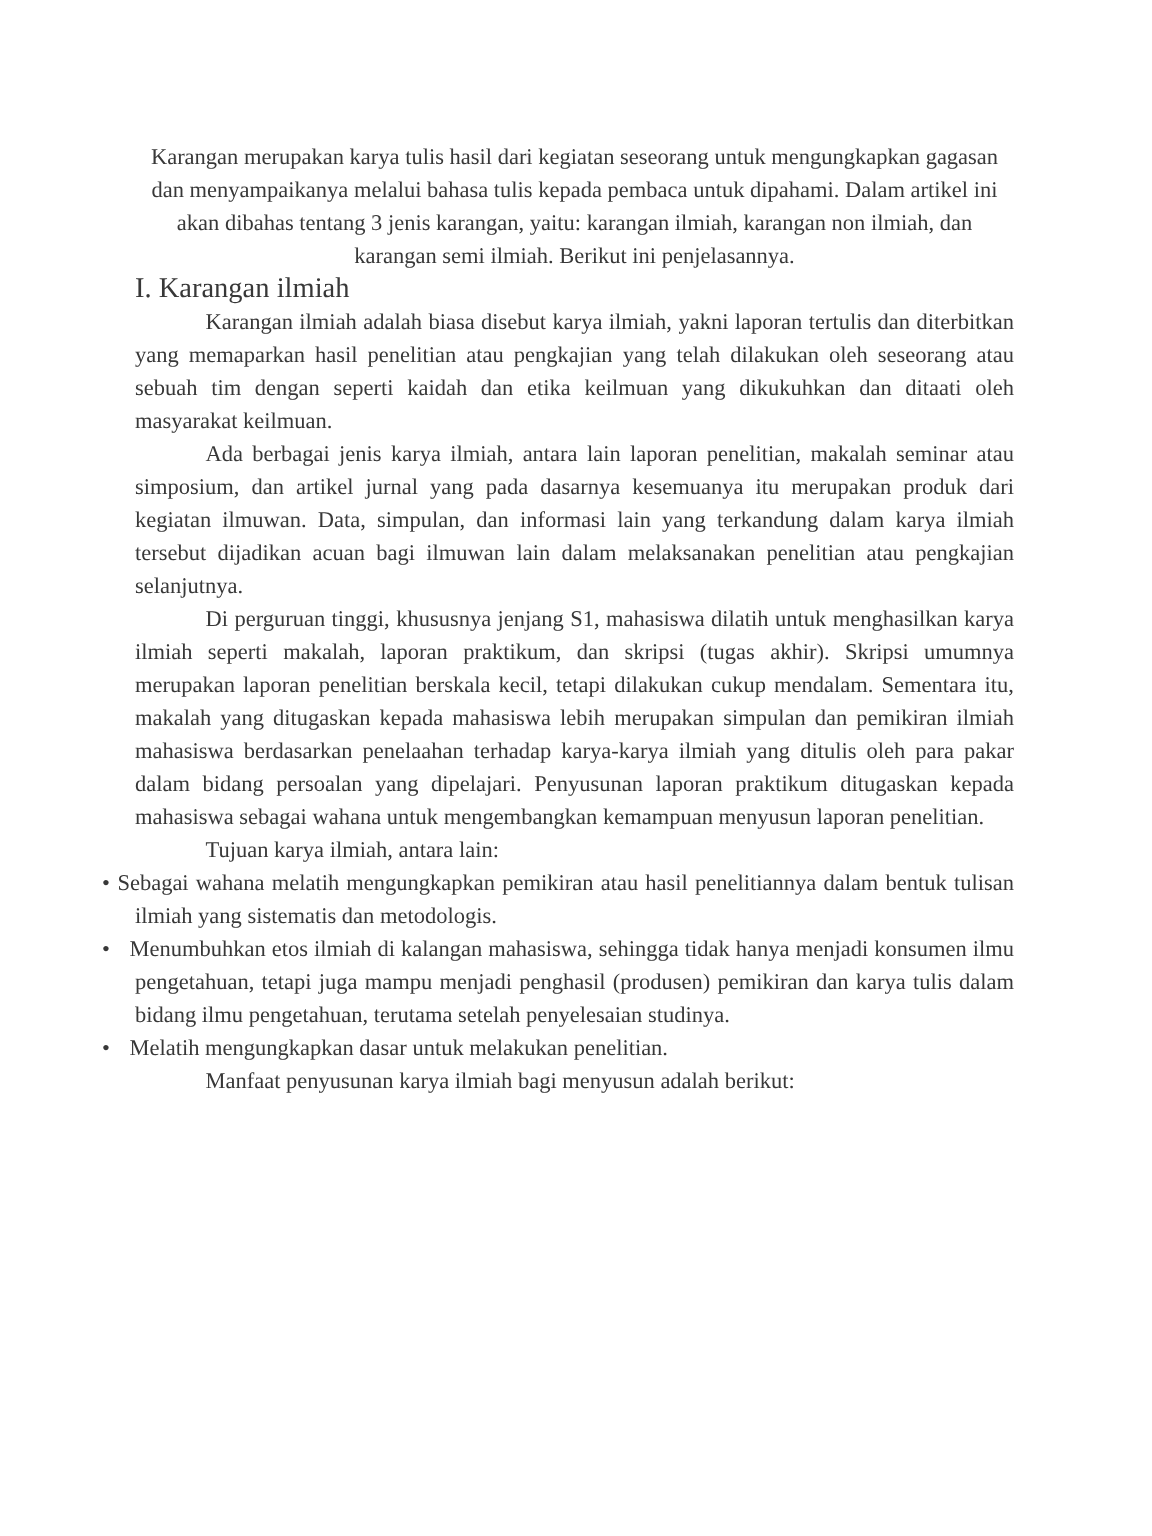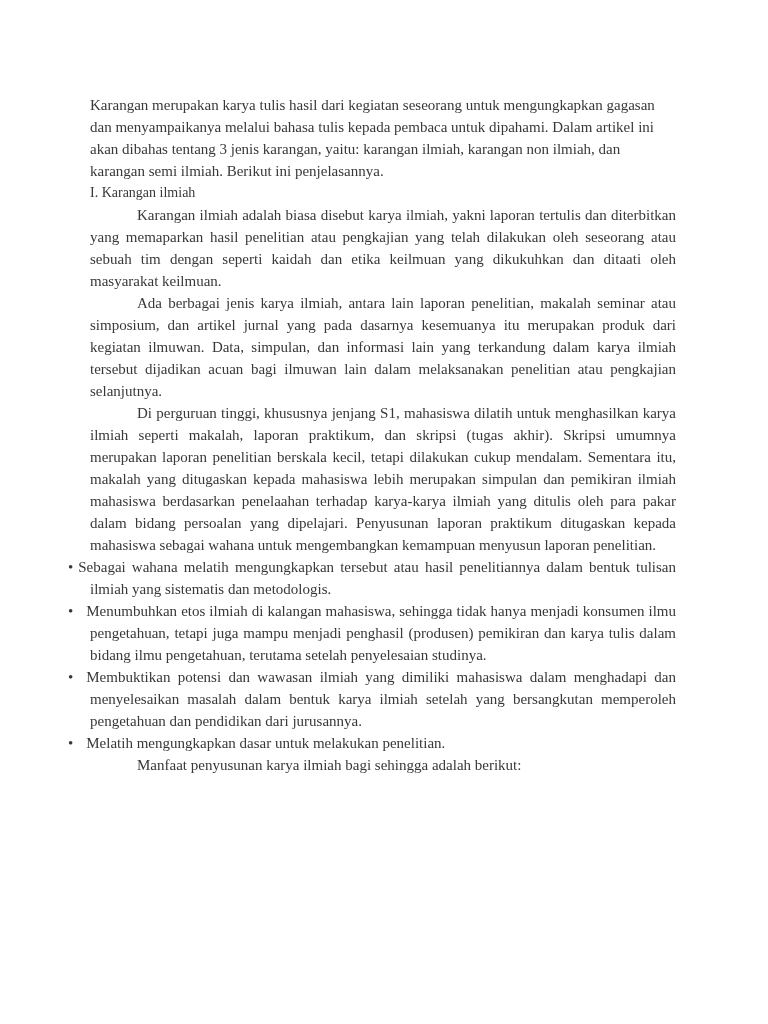--- a/index.html
+++ b/index.html
@@ -16,25 +16,25 @@
   }
   .content {
     position: absolute;
     left: 90px;
     top: 94px;
     width: 586px;
   }
   .content p, .content h2, .content div { margin: 0; padding: 0; }
 
   .intro {
-    text-align: left;
+    text-align: center;
     margin-bottom: 3px;
   }
   .heading {
-    font-size: 14px;
+    font-size: 19px;
     font-weight: normal;
     line-height: 22px;
     margin-bottom: 15px;
   }
   .body-para {
     text-align: justify;
     text-indent: 47px;
   }
   .mb12 { margin-bottom: 12px; }
   .mb10 { margin-bottom: 10px; }
@@ -67,25 +67,25 @@
     <p class="intro">Karangan merupakan karya tulis hasil dari kegiatan seseorang untuk mengungkapkan gagasan dan menyampaikanya melalui bahasa tulis kepada pembaca untuk dipahami. Dalam artikel ini akan dibahas tentang 3 jenis karangan, yaitu: karangan ilmiah, karangan non ilmiah, dan karangan semi ilmiah. Berikut ini penjelasannya.</p>
 
     <h2 class="heading">I. Karangan ilmiah</h2>
 
     <p class="body-para mb12">Karangan ilmiah adalah biasa disebut karya ilmiah, yakni laporan tertulis dan diterbitkan yang memaparkan hasil penelitian atau pengkajian yang telah dilakukan oleh seseorang atau sebuah tim dengan seperti kaidah dan etika keilmuan yang dikukuhkan dan ditaati oleh masyarakat keilmuan.</p>
 
     <p class="body-para mb10">Ada berbagai jenis karya ilmiah, antara lain laporan penelitian, makalah seminar atau simposium, dan artikel jurnal yang pada dasarnya kesemuanya itu merupakan produk dari kegiatan ilmuwan. Data, simpulan, dan informasi lain yang terkandung dalam karya ilmiah tersebut dijadikan acuan bagi ilmuwan lain dalam melaksanakan penelitian atau pengkajian selanjutnya.</p>
 
     <p class="body-para mb6">Di perguruan tinggi, khususnya jenjang S1, mahasiswa dilatih untuk menghasilkan karya ilmiah seperti makalah, laporan praktikum, dan skripsi (tugas akhir). Skripsi umumnya merupakan laporan penelitian berskala kecil, tetapi dilakukan cukup mendalam. Sementara itu, makalah yang ditugaskan kepada mahasiswa lebih merupakan simpulan dan pemikiran ilmiah mahasiswa berdasarkan penelaahan terhadap karya-karya ilmiah yang ditulis oleh para pakar dalam bidang persoalan yang dipelajari. Penyusunan laporan praktikum ditugaskan kepada mahasiswa sebagai wahana untuk mengembangkan kemampuan menyusun laporan penelitian.</p>
 
+    <p class="lead-line lead-tujuan">Tujuan karya ilmiah, antara lain:</p>
 
-    <div class="bullet-l1"><span class="marker m1">•</span><span>Sebagai wahana melatih mengungkapkan tersebut atau hasil penelitiannya dalam bentuk tulisan ilmiah yang sistematis dan metodologis.</span></div>
+    <div class="bullet-l1"><span class="marker m1">•</span><span>Sebagai wahana melatih mengungkapkan pemikiran atau hasil penelitiannya dalam bentuk tulisan ilmiah yang sistematis dan metodologis.</span></div>
 
     <div class="sublist">
       <div class="bullet-l2"><span class="marker m2">•</span><span>Menumbuhkan etos ilmiah di kalangan mahasiswa, sehingga tidak hanya menjadi konsumen ilmu pengetahuan, tetapi juga mampu menjadi penghasil (produsen) pemikiran dan karya tulis dalam bidang ilmu pengetahuan, terutama setelah penyelesaian studinya.</span></div>
-      <div class="bullet-l2"><span class="marker m2">•</span><span>Membuktikan potensi dan wawasan ilmiah yang dimiliki mahasiswa dalam menghadapi dan menyelesaikan masalah dalam bentuk karya ilmiah setelah yang bersangkutan memperoleh pengetahuan dan pendidikan dari jurusannya.</span></div>
       <div class="bullet-l2"><span class="marker m2">•</span><span>Melatih mengungkapkan dasar untuk melakukan penelitian.</span></div>
     </div>
 
-    <p class="lead-line">Manfaat penyusunan karya ilmiah bagi sehingga adalah berikut:</p>
+    <p class="lead-line">Manfaat penyusunan karya ilmiah bagi menyusun adalah berikut:</p>
 
   </div>
 </div>
 
 </body></html>

